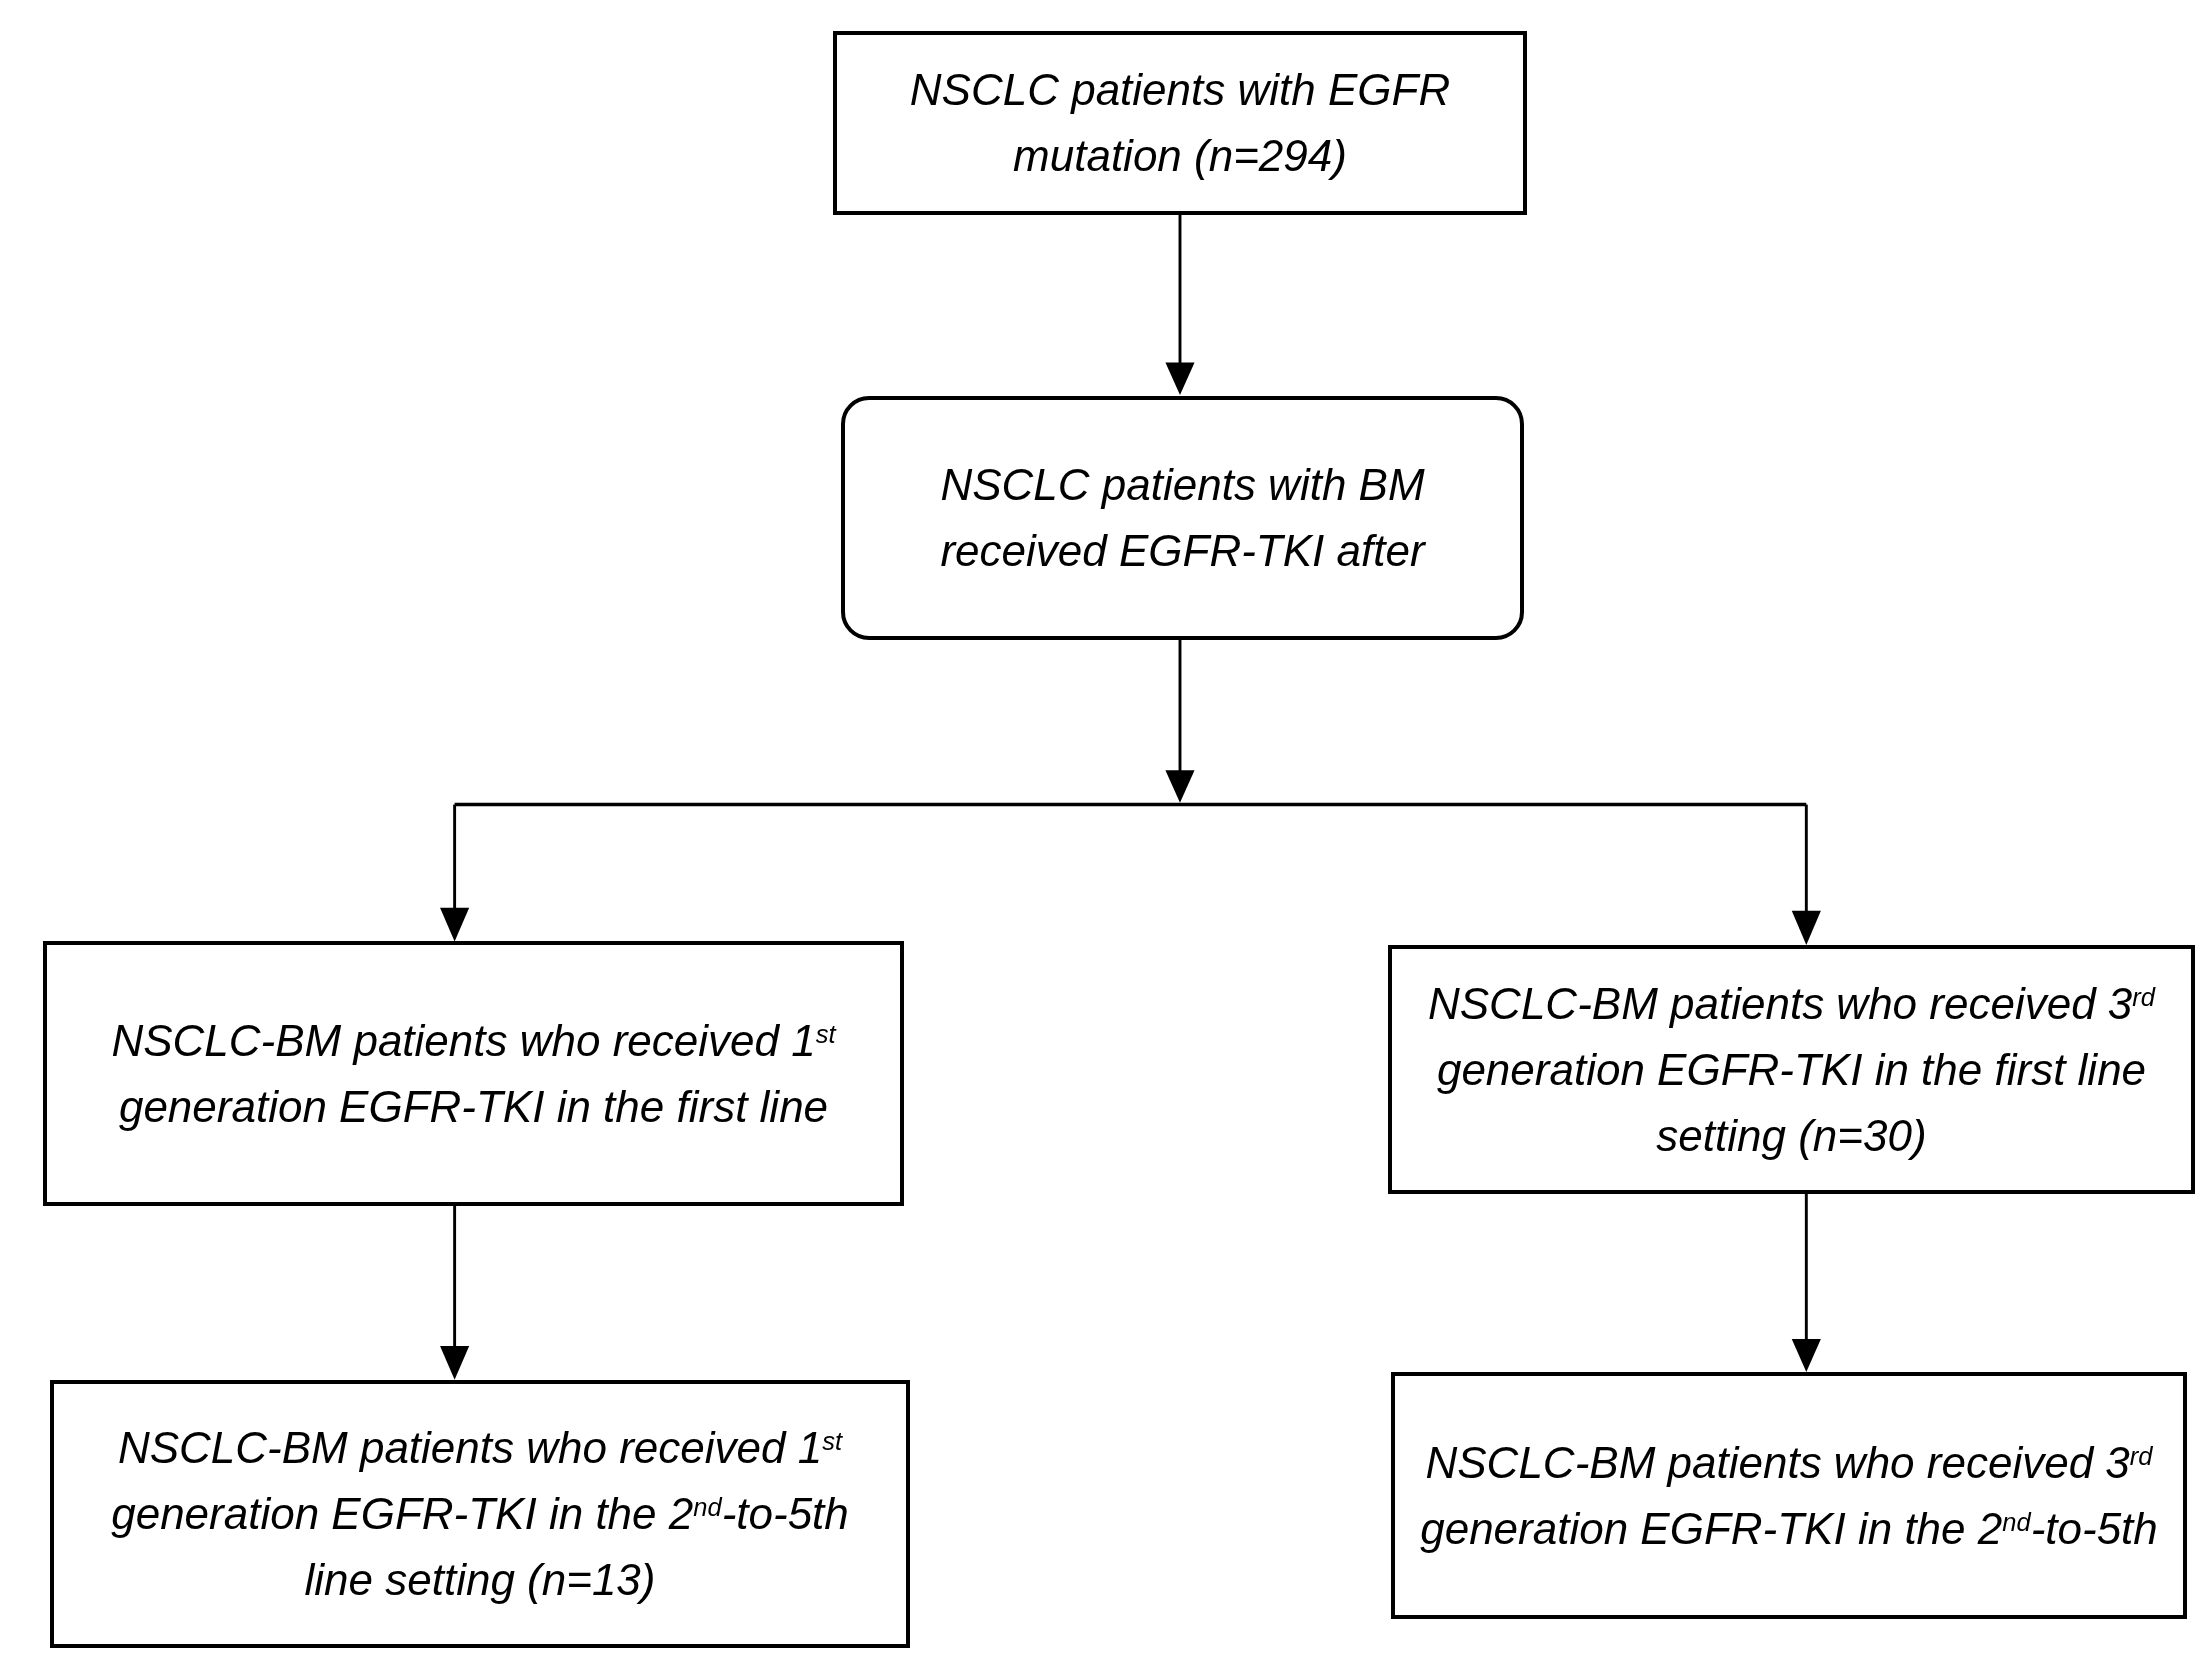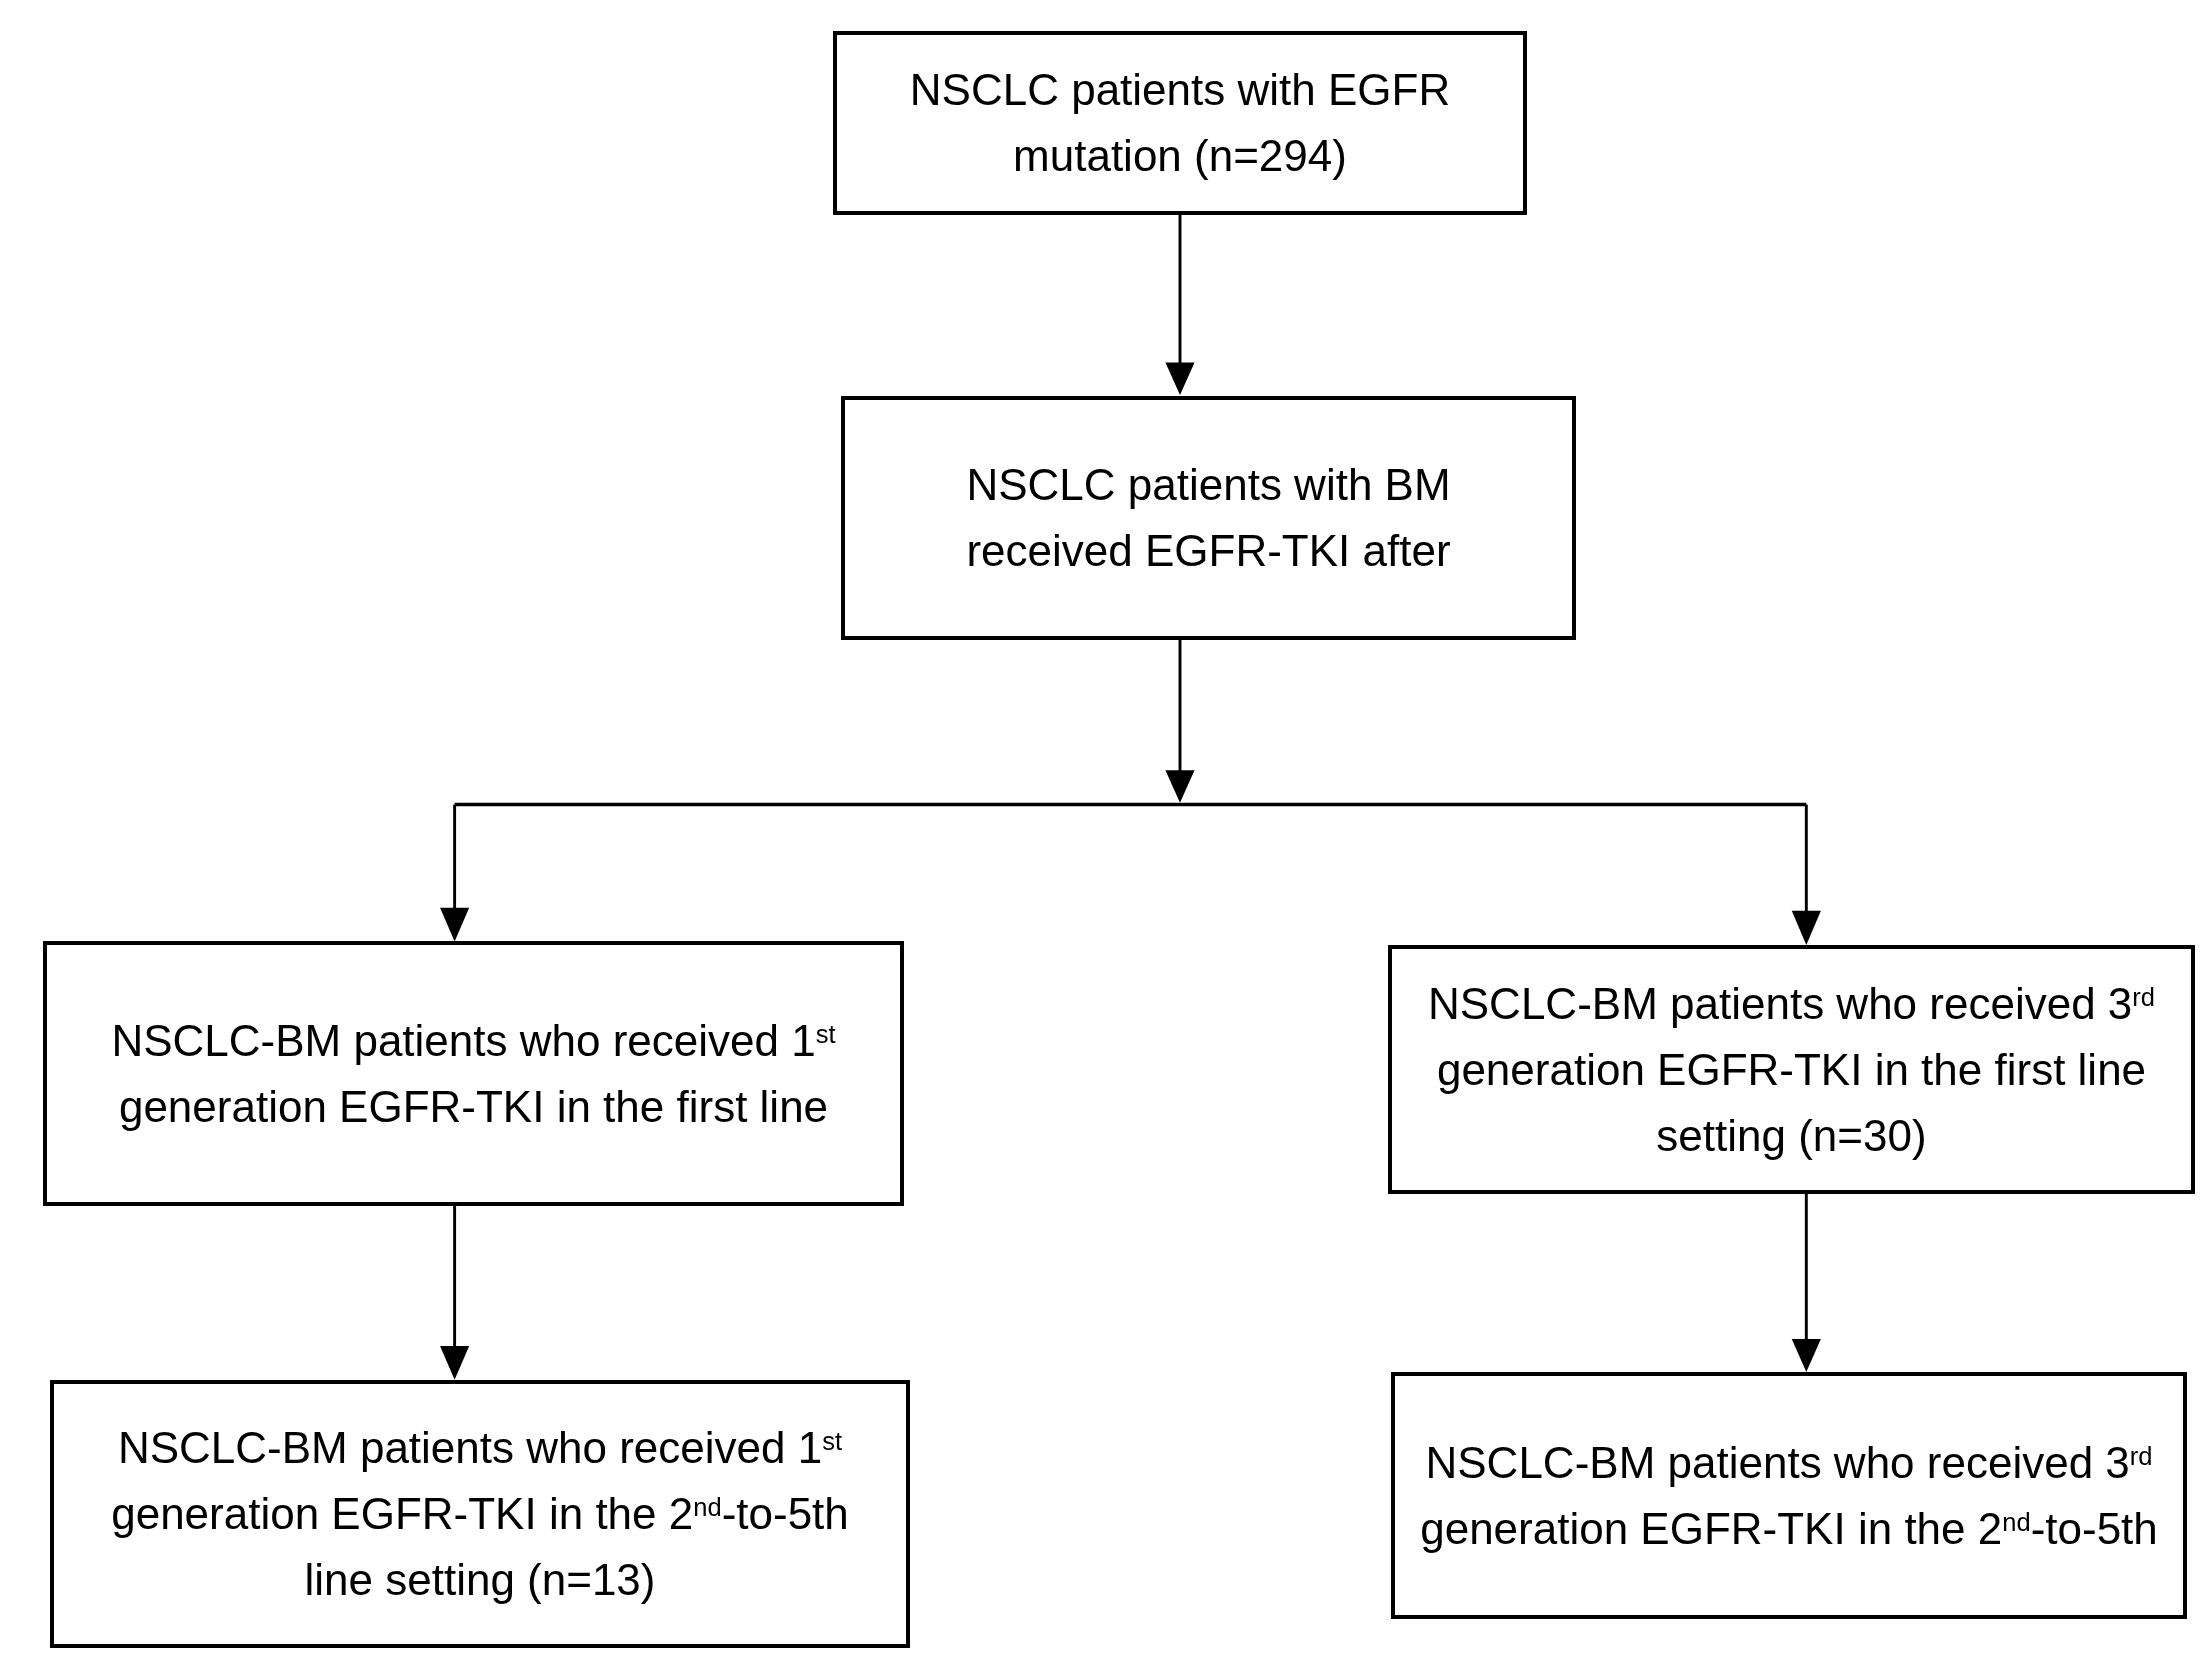--- a/index.html
+++ b/index.html
@@ -30,30 +30,31 @@
     display: flex;
     flex-direction: column;
     align-items: center;
     justify-content: center;
     text-align: center;
     font-size: 44px;
     line-height: 1.5;
   }
   .fbox .tline {
     white-space: nowrap;
+    font-style: italic;
   }
   .fbox sup {
     font-size: 0.58em;
     line-height: 0;
     vertical-align: baseline;
     position: relative;
     top: -0.5em;
   }
   .box-top        { left: 833px; top: 31px;   width: 694px; height: 184px; }
-  .box-bm         { left: 841px; top: 396px;  width: 735px; height: 244px; }
+  .box-bm         { left: 841px; top: 396px;  width: 683px; height: 244px; border-radius: 28px; }
   .box-mid-left   { left: 43px;   top: 941px; width: 861px; height: 265px; }
   .box-mid-right  { left: 1388px; top: 945px; width: 807px; height: 249px; }
   .box-bot-left   { left: 50px;   top: 1380px; width: 860px; height: 268px; }
   .box-bot-right  { left: 1391px; top: 1372px; width: 796px; height: 247px; }
 </style>
 </head>
 <body>
 
 <div class="canvas">
 

